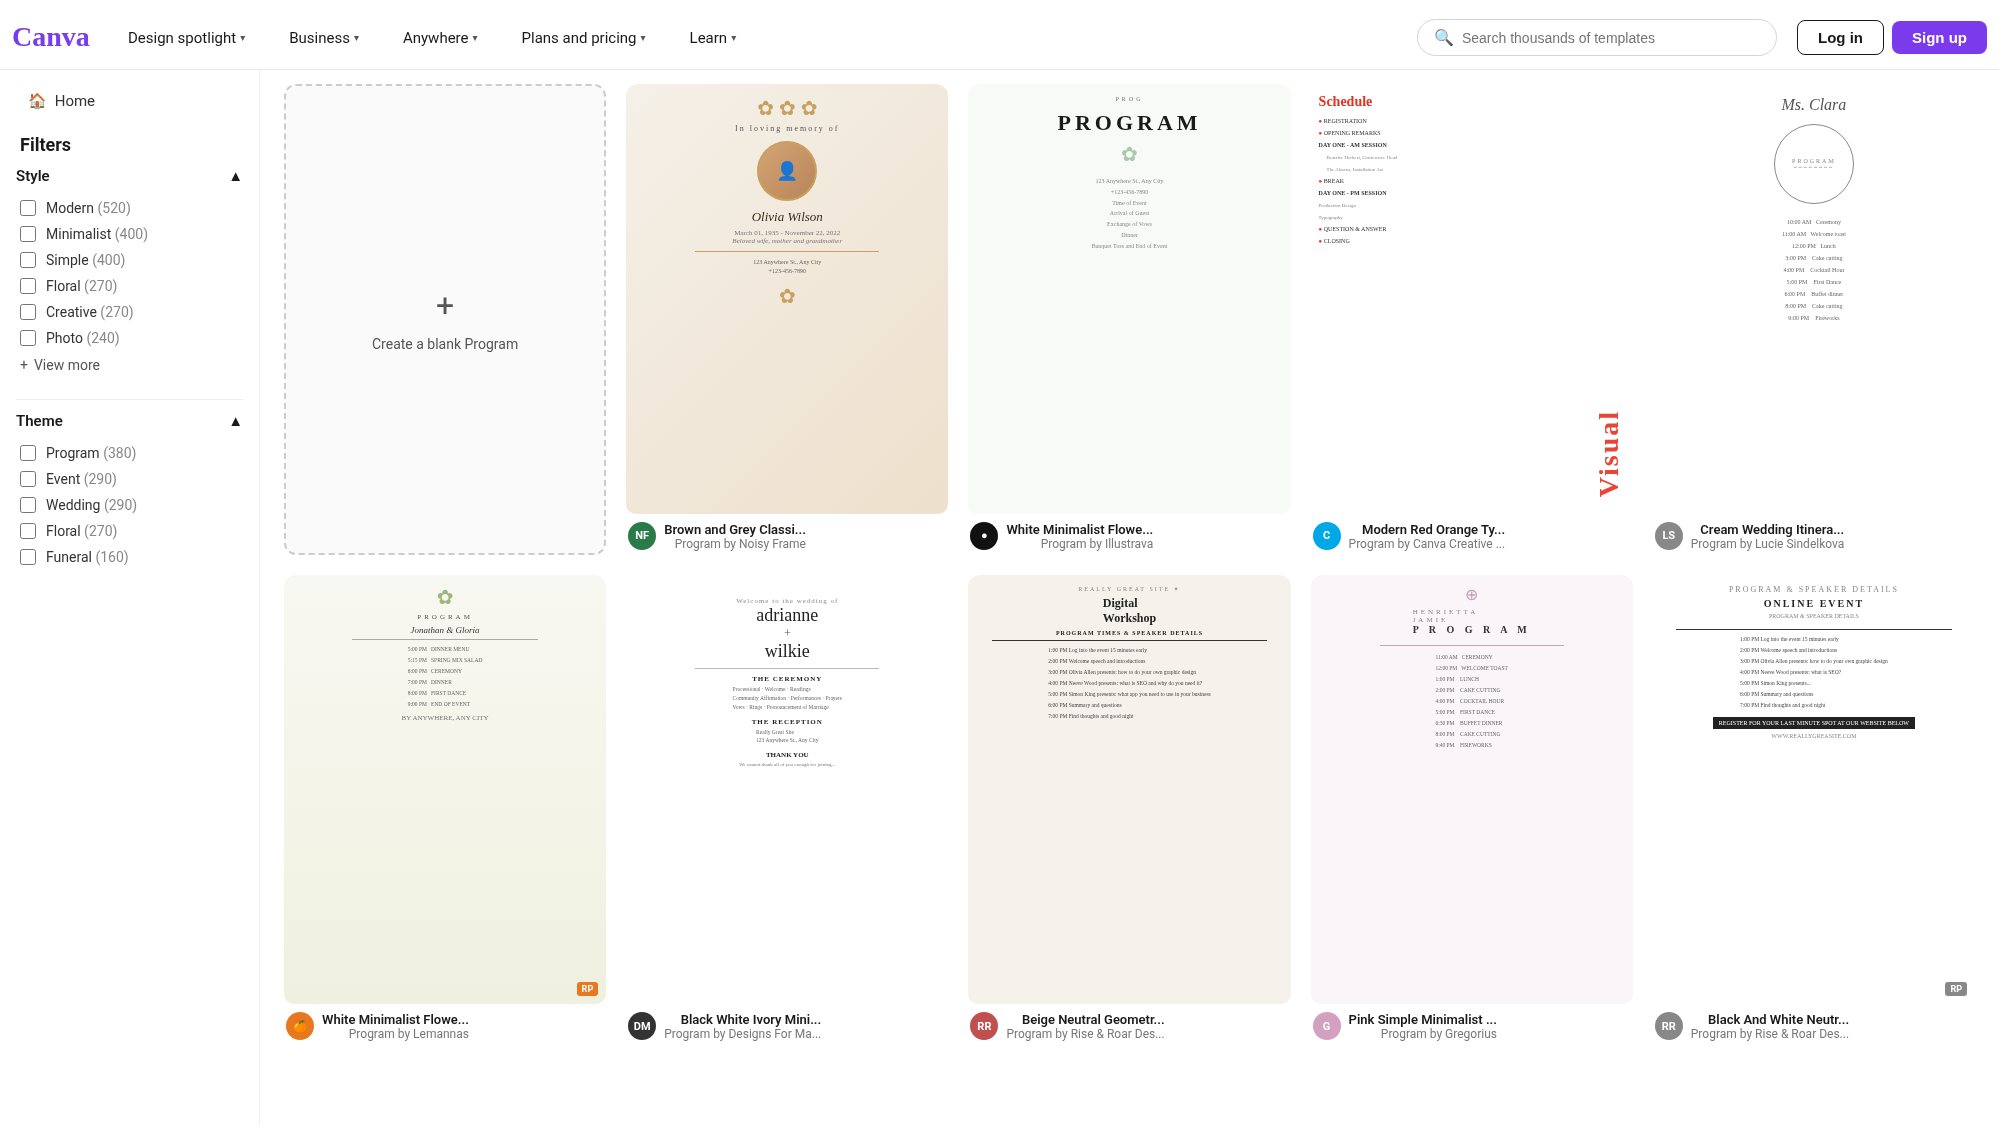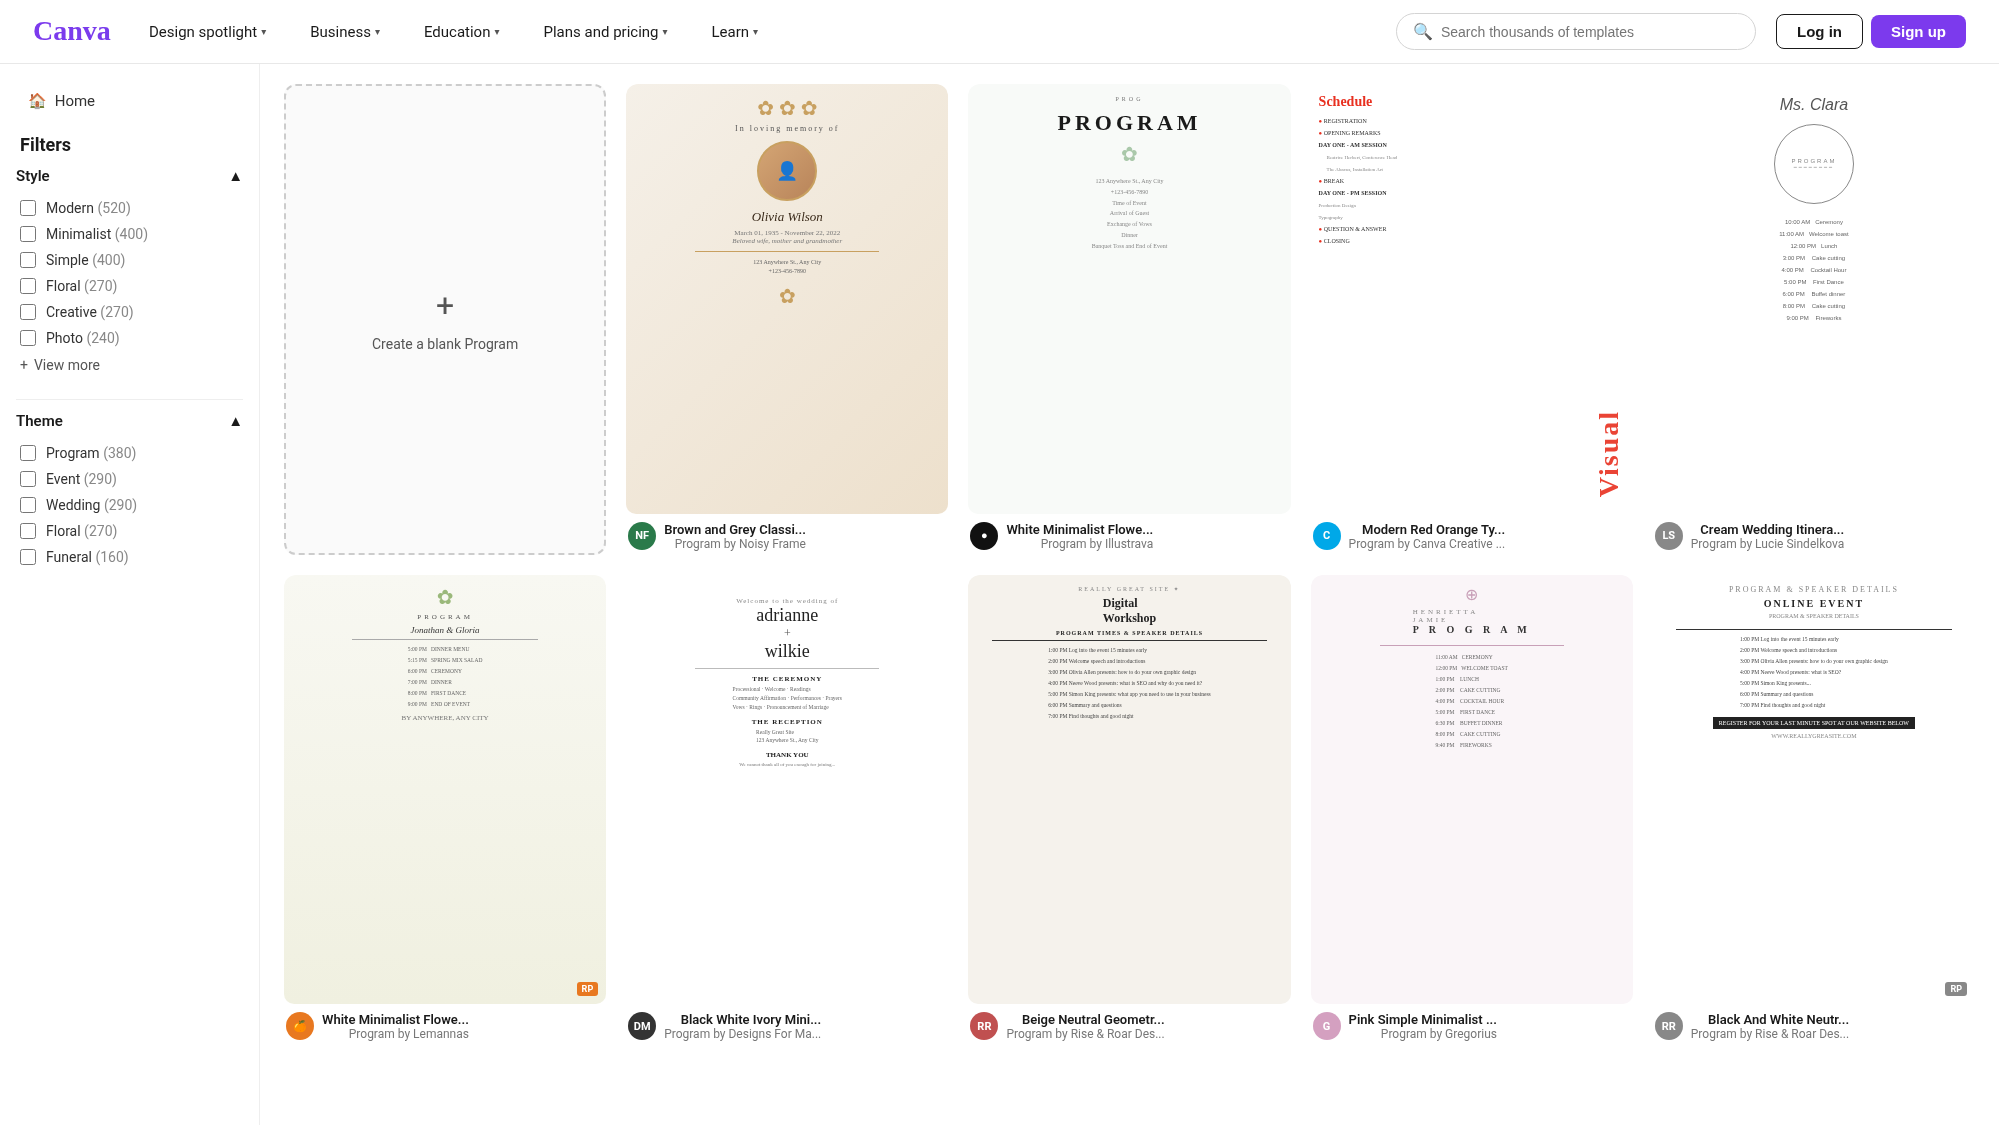--- a/index.html
+++ b/index.html
@@ -2,26 +2,26 @@
 <html><head>
   <meta charset="utf-8">
   <style>
     * { box-sizing: border-box; margin: 0; padding: 0; }
     body { font-family: -apple-system, BlinkMacSystemFont, 'Segoe UI', Roboto, sans-serif; background: #fff; overflow-x: hidden; }
 
     
     .navbar {
       display: flex;
       align-items: center;
-      padding: 0 33px;
+      padding: 0 12px;
       height: 64px;
       border-bottom: 1px solid #e8e8e8;
       background: #fff;
       position: sticky;
-      top: 0;
+      top: 6px;
       z-index: 100;
       gap: 8px;
     }
     .nav-logo {
       margin-right: 16px;
       flex-shrink: 0;
     }
     .nav-logo svg { width: 80px; height: 32px; }
     .nav-links {
       display: flex;
@@ -275,21 +275,21 @@
   <div class="nav-links">
     <div class="nav-link">
       <span>Design spotlight</span>
       <span class="chevron">▾</span>
     </div>
     <div class="nav-link">
       <span>Business</span>
       <span class="chevron">▾</span>
     </div>
     <div class="nav-link">
-      <span>Education</span>
+      <span>Anywhere</span>
       <span class="chevron">▾</span>
     </div>
     <div class="nav-link">
       <span>Plans and pricing</span>
       <span class="chevron">▾</span>
     </div>
     <div class="nav-link">
       <span>Learn</span>
       <span class="chevron">▾</span>
     </div>
@@ -460,21 +460,21 @@
             <div class="template-text">
               <div class="template-name">Modern Red Orange Ty...</div>
               <div class="template-author">Program by Canva Creative ...</div>
             </div>
           </div>
         </div>
       </div>
 
       <div class="template-card">
         <div class="template-img-wrapper" style="background:#fff;">
-          <div class="mock-program" style="background:#fff; font-family:Liberation Sans, sans-serif;">
+          <div class="mock-program" style="background:#fff; font-family:Liberation Serif, serif;">
             <div style="font-size:16px; font-style:italic; color:#555; margin-bottom:2px;">Ms. Clara</div>
             <div style="width:80px; height:80px; border-radius:50%; border:1px solid #888; margin:8px auto; display:flex; align-items:center; justify-content:center;">
               <div style="font-size:6px; letter-spacing:2px; color:#888; text-align:center;">PROGRAM<br><span style="font-size:5px; color:#aaa;">━━━━━━━━</span></div>
             </div>
             <div style="font-size:6px; color:#666; text-align:center; line-height:2; margin-top:4px;">
               10:00 AM &nbsp; Ceremony<br>
               11:00 AM &nbsp; Welcome toast<br>
               12:00 PM &nbsp; Lunch<br>
               3:00 PM &nbsp;&nbsp; Cake cutting<br>
               4:00 PM &nbsp;&nbsp; Cocktail Hour<br>

